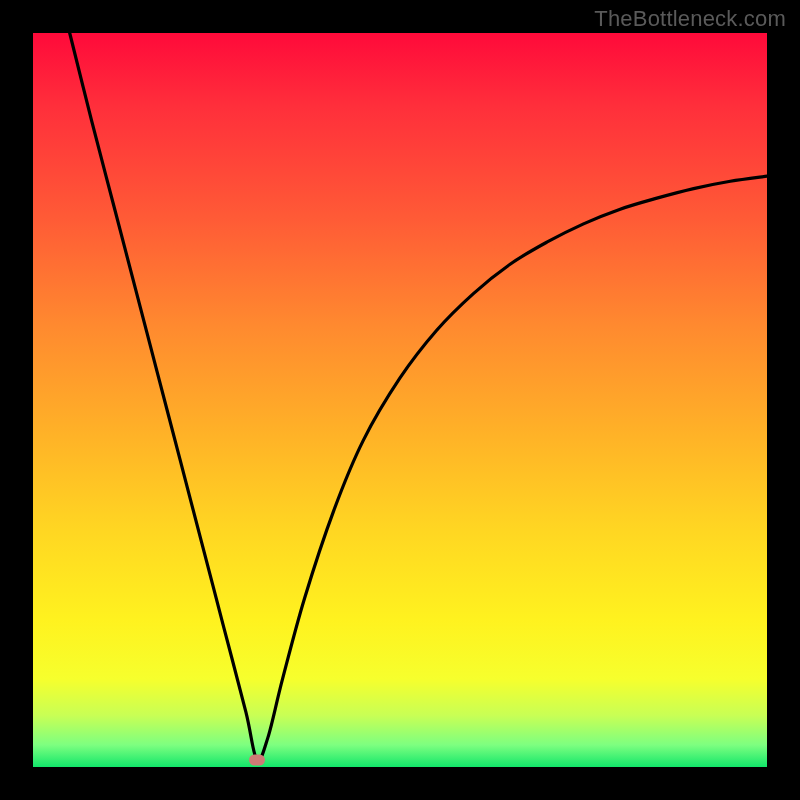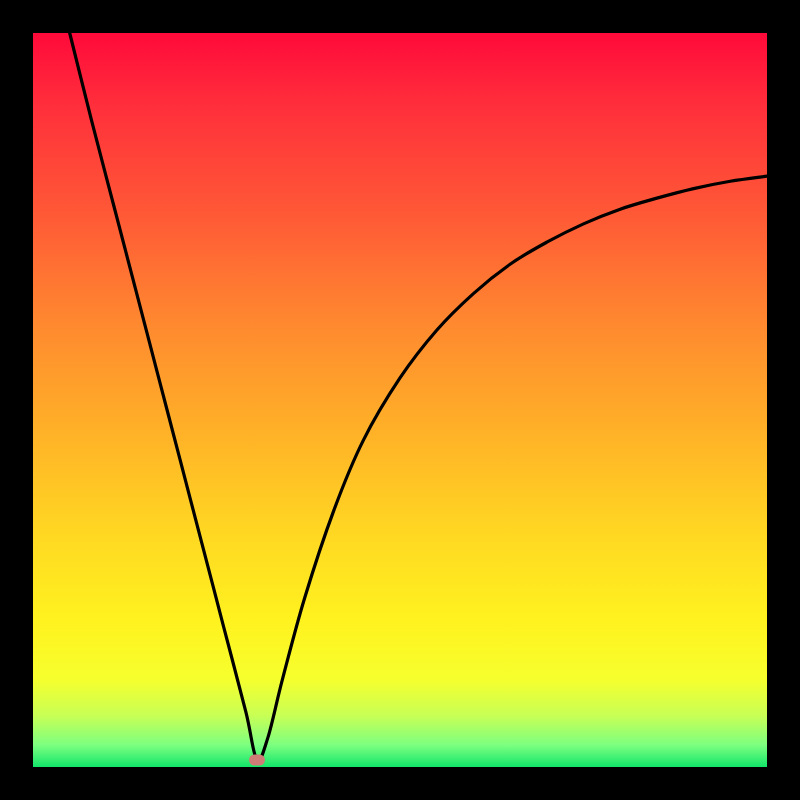--- a/index.html
+++ b/index.html
@@ -71,13 +71,14 @@
 
 <div class="frame">
 
   <div class="plot-area">
     <svg class="curve" viewBox="0 0 734 734" preserveAspectRatio="none">
       <path id="curve-path" fill="none" stroke="#000000" stroke-width="3.2" stroke-linecap="round" stroke-linejoin="round" d="M 36.70 0.00 C 40.37 14.68, 51.38 59.33, 58.72 88.08 C 66.06 116.83, 73.40 144.35, 80.74 172.49 C 88.08 200.63, 95.42 228.76, 102.76 256.90 C 110.10 285.04, 117.44 313.17, 124.78 341.31 C 132.12 369.45, 139.46 397.58, 146.80 425.72 C 154.14 453.86, 161.48 481.99, 168.82 510.13 C 176.16 538.27, 183.50 566.40, 190.84 594.54 C 198.18 622.68, 207.35 656.93, 212.86 678.95 C 218.36 700.97, 220.20 722.38, 223.87 726.66 C 227.54 730.94, 230.60 718.10, 234.88 704.64 C 239.16 691.18, 243.44 669.16, 249.56 645.92 C 255.68 622.68, 263.02 593.32, 271.58 565.18 C 280.14 537.04, 291.15 503.40, 300.94 477.10 C 310.73 450.80, 319.29 429.39, 330.30 407.37 C 341.31 385.35, 354.77 363.33, 367.00 344.98 C 379.23 326.63, 391.47 311.34, 403.70 297.27 C 415.93 283.20, 428.17 271.58, 440.40 260.57 C 452.63 249.56, 464.87 239.77, 477.10 231.21 C 489.33 222.65, 501.57 215.92, 513.80 209.19 C 526.03 202.46, 538.27 196.35, 550.50 190.84 C 562.73 185.34, 574.97 180.44, 587.20 176.16 C 599.43 171.88, 611.67 168.58, 623.90 165.15 C 636.13 161.72, 648.37 158.42, 660.60 155.61 C 672.83 152.79, 685.07 150.35, 697.30 148.27 C 709.53 146.19, 727.88 143.99, 734.00 143.13"></path>
     </svg>
     <div id="min-marker" class="marker" style="left: 223.87px; top: 726.66px; background: rgb(207, 123, 118);"></div>
   </div>
 
+  <div class="watermark">TheBottleneck.com</div>
 </div>
 
 </body></html>

